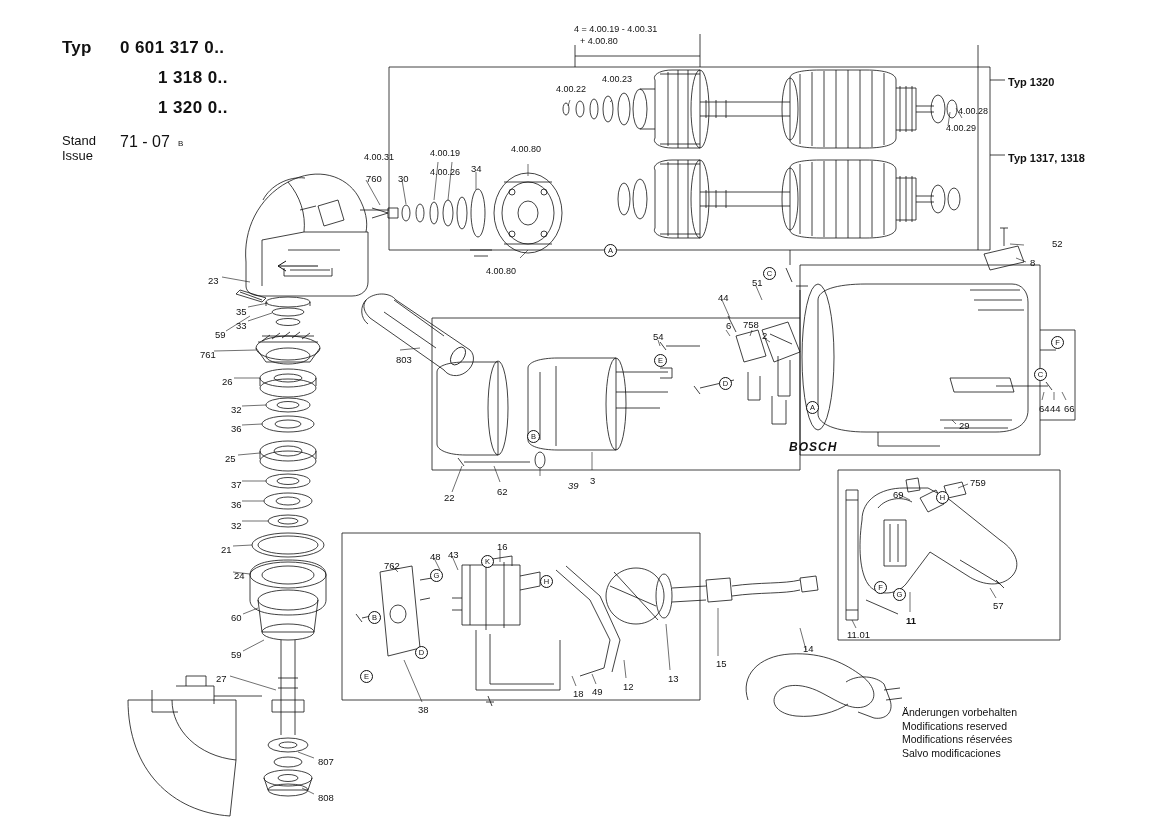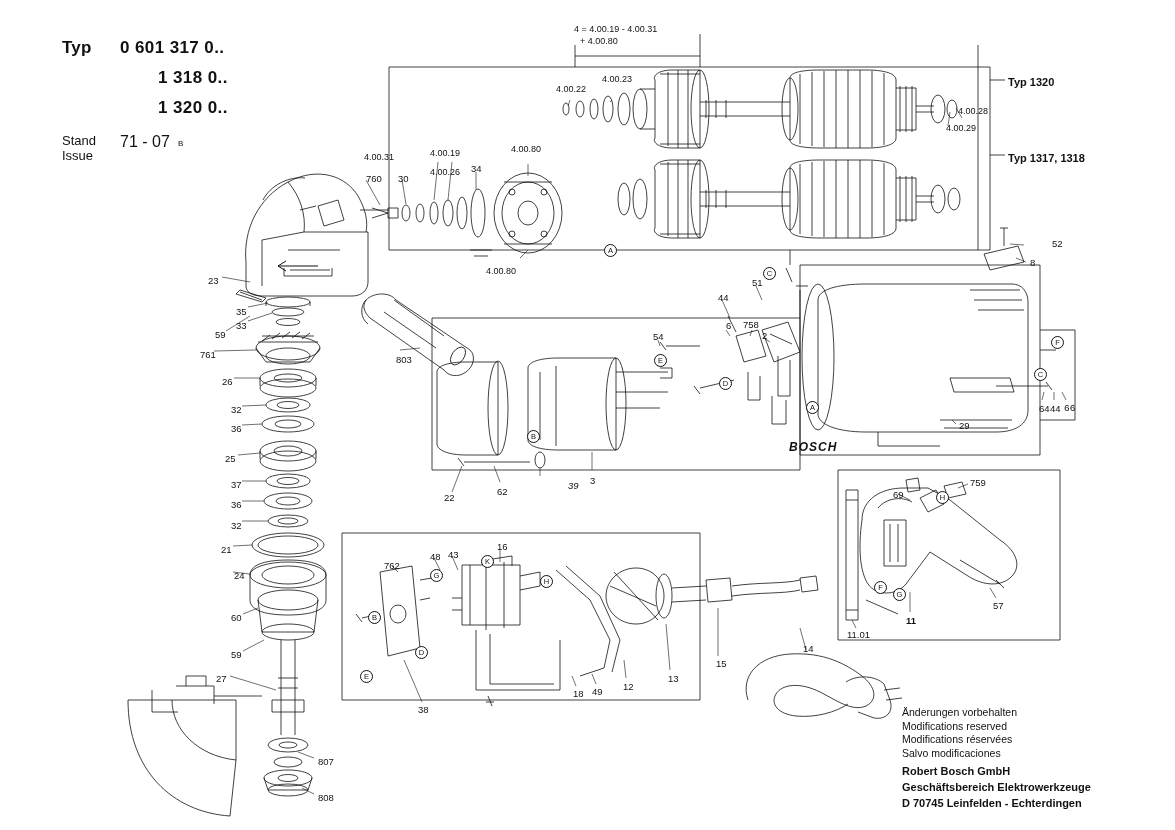--- a/index.html
+++ b/index.html
@@ -412,21 +412,21 @@
       <div class="num" style="left: 726px; top: 321px;">6</div>
       <div class="num" style="left: 743px; top: 320px;">758</div>
       <div class="num" style="left: 762px; top: 331px;">2</div>
       <div class="num" style="left: 718px; top: 293px;">44</div>
       <div class="num" style="left: 752px; top: 278px;">51</div>
       <div class="num" style="left: 1028px; top: 239px; margin-left: 24px;">52</div>
       <div class="num" style="left: 1030px; top: 258px;">8</div>
       <div class="num" style="left: 959px; top: 421px;">29</div>
       <div class="num" style="left: 1039px; top: 404px;">64</div>
       <div class="num" style="left: 1050px; top: 404px;">44</div>
-      <div class="num" style="left: 1064px; top: 404px; font-family: Liberation Mono, monospace;">66</div>
+      <div class="num" style="left: 1064px; top: 404px;">66</div>
       <div class="num" style="left: 893px; top: 490px;">69</div>
       <div class="num" style="left: 970px; top: 478px;">759</div>
       <div class="num" style="left: 906px; top: 616px; font-weight: bold;">11</div>
       <div class="num" style="left: 847px; top: 630px;">11.01</div>
       <div class="num" style="left: 993px; top: 601px;">57</div>
       <div class="num" style="left: 384px; top: 561px;">762</div>
       <div class="num" style="left: 430px; top: 552px;">48</div>
       <div class="num" style="left: 448px; top: 550px;">43</div>
       <div class="num" style="left: 497px; top: 542px;">16</div>
       <div class="num" style="left: 418px; top: 705px;">38</div>
@@ -457,19 +457,14 @@
       <div class="circ" style="left: 893px; top: 588px;">G</div>
       <div class="circ" style="left: 936px; top: 491px;">H</div>
     </div>
 
   <div class="foot" style="left:902px;top:706px;">
     <div>Änderungen vorbehalten</div>
     <div>Modifications reserved</div>
     <div>Modifications réservées</div>
     <div>Salvo modificaciones</div>
   </div>
-  <div class="foot" style="left:902px;top:763px;font-weight:bold;font-size:11px;line-height:16px;">
-    <div>Robert Bosch GmbH</div>
-    <div>Geschäftsbereich Elektrowerkzeuge</div>
-    <div>D 70745 Leinfelden - Echterdingen</div>
-  </div>
 
 </div>
 
 </body></html>

